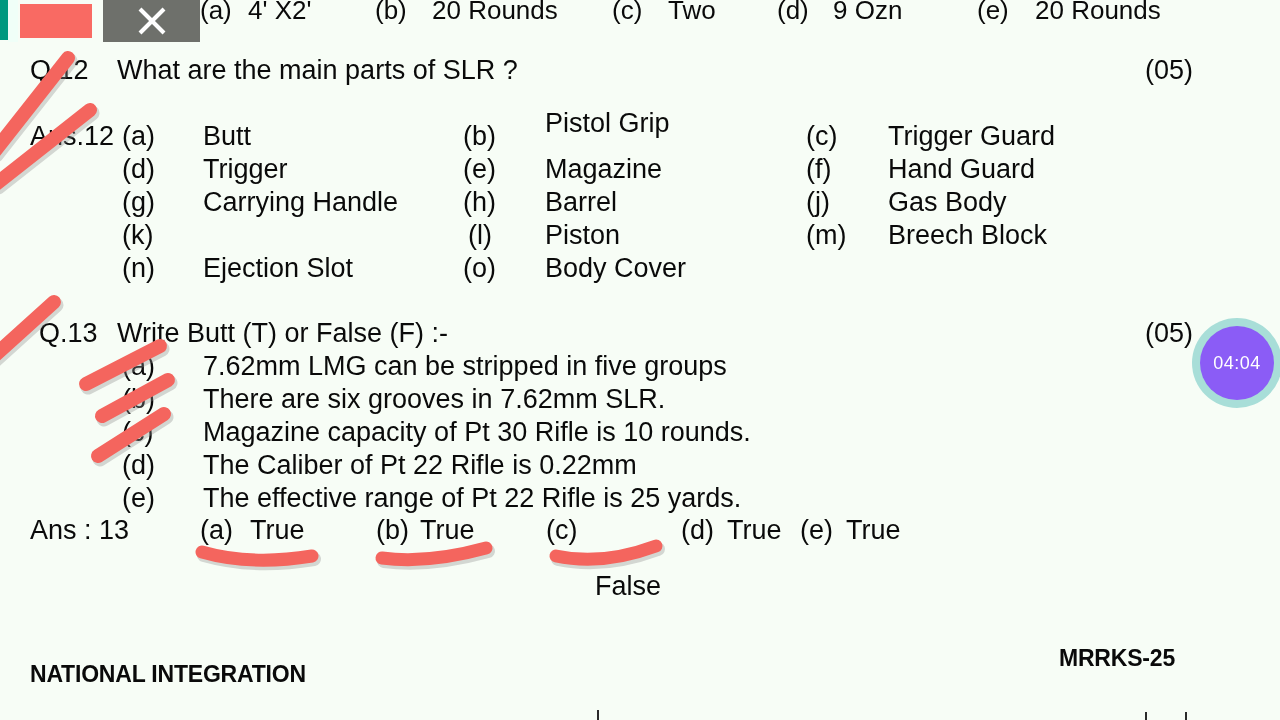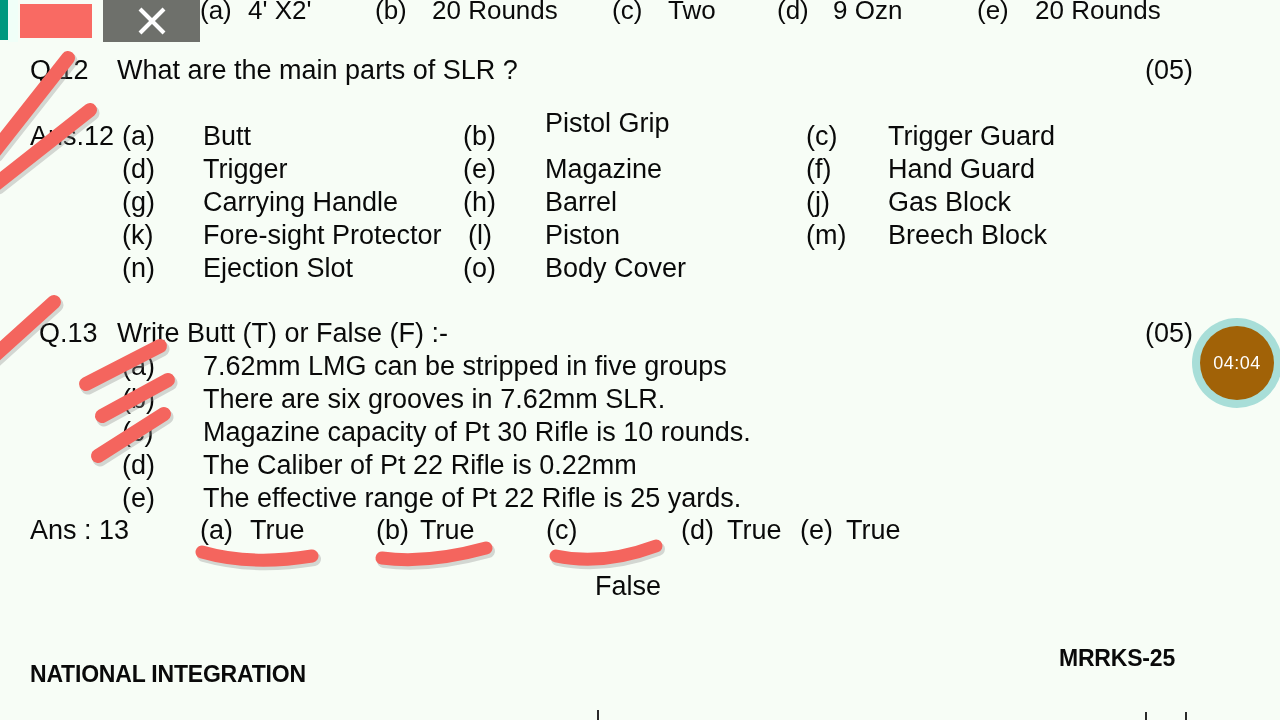--- a/index.html
+++ b/index.html
@@ -76,21 +76,21 @@
     background: #a8ded8;
     display: flex;
     align-items: center;
     justify-content: center;
     cursor: pointer;
   }
   .timer-inner {
     width: 74px;
     height: 74px;
     border-radius: 50%;
-    background: #a16207;
+    background: #8b5cf6;
     display: flex;
     align-items: center;
     justify-content: center;
     font-size: 18px;
     color: #ffffff;
     letter-spacing: 0.5px;
   }
 
   
   .doc-text {
@@ -171,24 +171,23 @@
   <div class="doc-text sz-main" style="left:463px; top:154px;">(e)</div>
   <div class="doc-text sz-main" style="left:545px; top:154px;">Magazine</div>
   <div class="doc-text sz-main" style="left:806px; top:154px;">(f)</div>
   <div class="doc-text sz-main" style="left:888px; top:154px;">Hand Guard</div>
 
   <div class="doc-text sz-main" style="left:122px; top:187px;">(g)</div>
   <div class="doc-text sz-main" style="left:203px; top:187px;">Carrying Handle</div>
   <div class="doc-text sz-main" style="left:463px; top:187px;">(h)</div>
   <div class="doc-text sz-main" style="left:545px; top:187px;">Barrel</div>
   <div class="doc-text sz-main" style="left:806px; top:187px;">(j)</div>
-  <div class="doc-text sz-main" style="left:888px; top:187px;">Gas Block</div>
+  <div class="doc-text sz-main" style="left:888px; top:187px;">Gas Body</div>
 
   <div class="doc-text sz-main" style="left:122px; top:220px;">(k)</div>
-  <div class="doc-text sz-main" style="left:203px; top:220px;">Fore-sight Protector</div>
   <div class="doc-text sz-main" style="left:468px; top:220px;">(l)</div>
   <div class="doc-text sz-main" style="left:545px; top:220px;">Piston</div>
   <div class="doc-text sz-main" style="left:806px; top:220px;">(m)</div>
   <div class="doc-text sz-main" style="left:888px; top:220px;">Breech Block</div>
 
   <div class="doc-text sz-main" style="left:122px; top:253px;">(n)</div>
   <div class="doc-text sz-main" style="left:203px; top:253px;">Ejection Slot</div>
   <div class="doc-text sz-main" style="left:463px; top:253px;">(o)</div>
   <div class="doc-text sz-main" style="left:545px; top:253px;">Body Cover</div>
 

